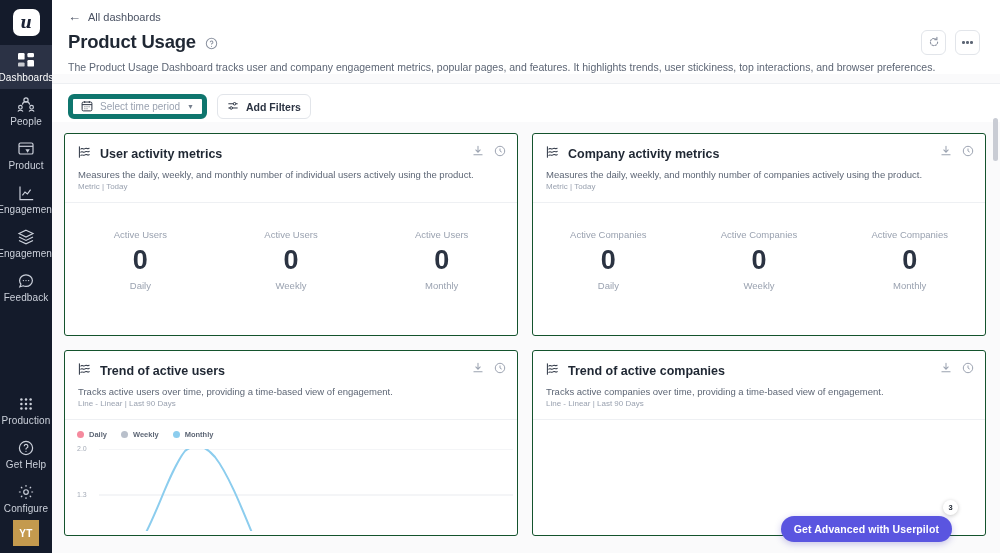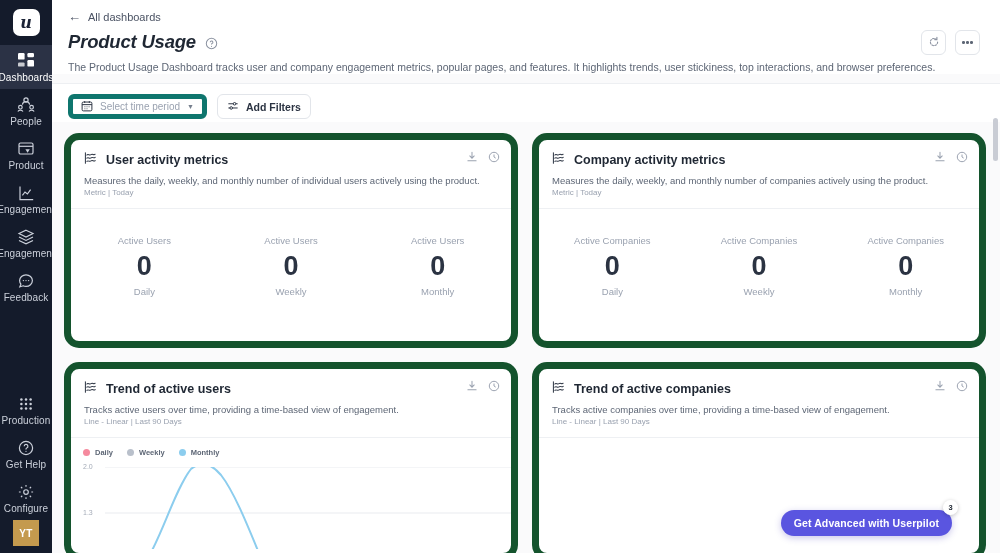--- a/index.html
+++ b/index.html
@@ -51,21 +51,21 @@
   
   .main { flex: 1 1 auto; height: 553px; position: relative; background:#fafafb; overflow:hidden; }
 
   .topbar { background: #ffffff; padding: 10px 16px 0 16px; }
   .crumb {
     display: flex; align-items: center; gap: 7px;
     font-size: 11px; color: #4a5263; cursor: pointer;
     margin-bottom: 8px;
   }
   .crumb .arrow { font-size: 13px; line-height: 1; color:#4a5263; }
-  .title-row { display: flex; align-items: center; gap: 9px; font-style: italic; }
+  .title-row { display: flex; align-items: center; gap: 9px; }
   .page-title { font-size: 18.5px; font-weight: 700; color: #1f2733; letter-spacing: -.2px; }
   .help-ico { width: 13px; height: 13px; }
   .page-desc { font-size: 10.5px; color: #5d6675; margin-top: 7px; line-height: 1.35; }
   .topbar-actions { position: absolute; right: 20px; top: 30px; display: flex; gap: 9px; }
   .icon-btn {
     width: 25px; height: 25px; border: 1px solid #e2e5ea; border-radius: 6px;
     background: #fff; display: flex; align-items: center; justify-content: center;
     cursor: pointer;
   }
   .dots { display:flex; gap:1.5px; }
@@ -95,21 +95,21 @@
 
   
   .board {
     position: absolute; left: 0; right: 0; top: 122px; bottom: 0;
     background: #fafafb;
     padding: 11px 14px 0 12px;
     overflow: hidden;
   }
   .grid { display: grid; grid-template-columns: 1fr 1fr; gap: 14px; }
   .card {
-    background: #ffffff; border: 7px solid #14532d; border-radius: 15px;
+    background: #ffffff; border: 1px solid #14532d; border-radius: 3px;
     overflow: hidden;
   }
   .card-head { padding: 11px 13px 11px 13px; border-bottom: 1px solid #eef0f3; position: relative; }
   .card-title-row { display: flex; align-items: center; gap: 8px; }
   .card-title { font-size: 12.5px; font-weight: 700; color: #1f2733; }
   .card-desc { font-size: 9.5px; color: #5d6675; margin-top: 6px; line-height: 1.35; }
   .card-meta { font-size: 8px; color: #9aa2b0; }
   .card-actions { position: absolute; right: 11px; top: 11px; display: flex; gap: 10px; align-items:center; }
   .card-actions span { cursor: pointer; display:flex; }
 
@@ -125,21 +125,21 @@
   .legend-dot { width: 7px; height: 7px; border-radius: 50%; display: block; }
   .legend-lbl { font-size: 7.5px; color: #5d6675; font-weight: 700; }
   .plot { position: relative; height: 82px; margin-top: 10px; }
   .plot svg { position: absolute; left: 0; top: 0; }
   .ytick { position: absolute; font-size: 7px; color: #a5acb8; left: 0; }
 
   .chart-body-empty { height: 115px; position: relative; padding: 10px 12px 0 12px; }
 
   
   .cta {
-    position: absolute; right: 48px; bottom: 17px;
+    position: absolute; right: 48px; bottom: 11px;
     background: #5a55e0; color: #fff; border: none; cursor: pointer;
     border-radius: 16px; height: 26px; padding: 0 13px;
     font-size: 10.5px; font-weight: 700; letter-spacing: .1px;
     display: flex; align-items: center;
     box-shadow: 0 2px 7px rgba(60,50,180,.28);
   }
   .cta-badge {
     position: absolute; right: 42px; bottom: 38px;
     width: 15px; height: 15px; border-radius: 50%;
     background: #ffffff; box-shadow: 0 1px 4px rgba(0,0,0,.22);

